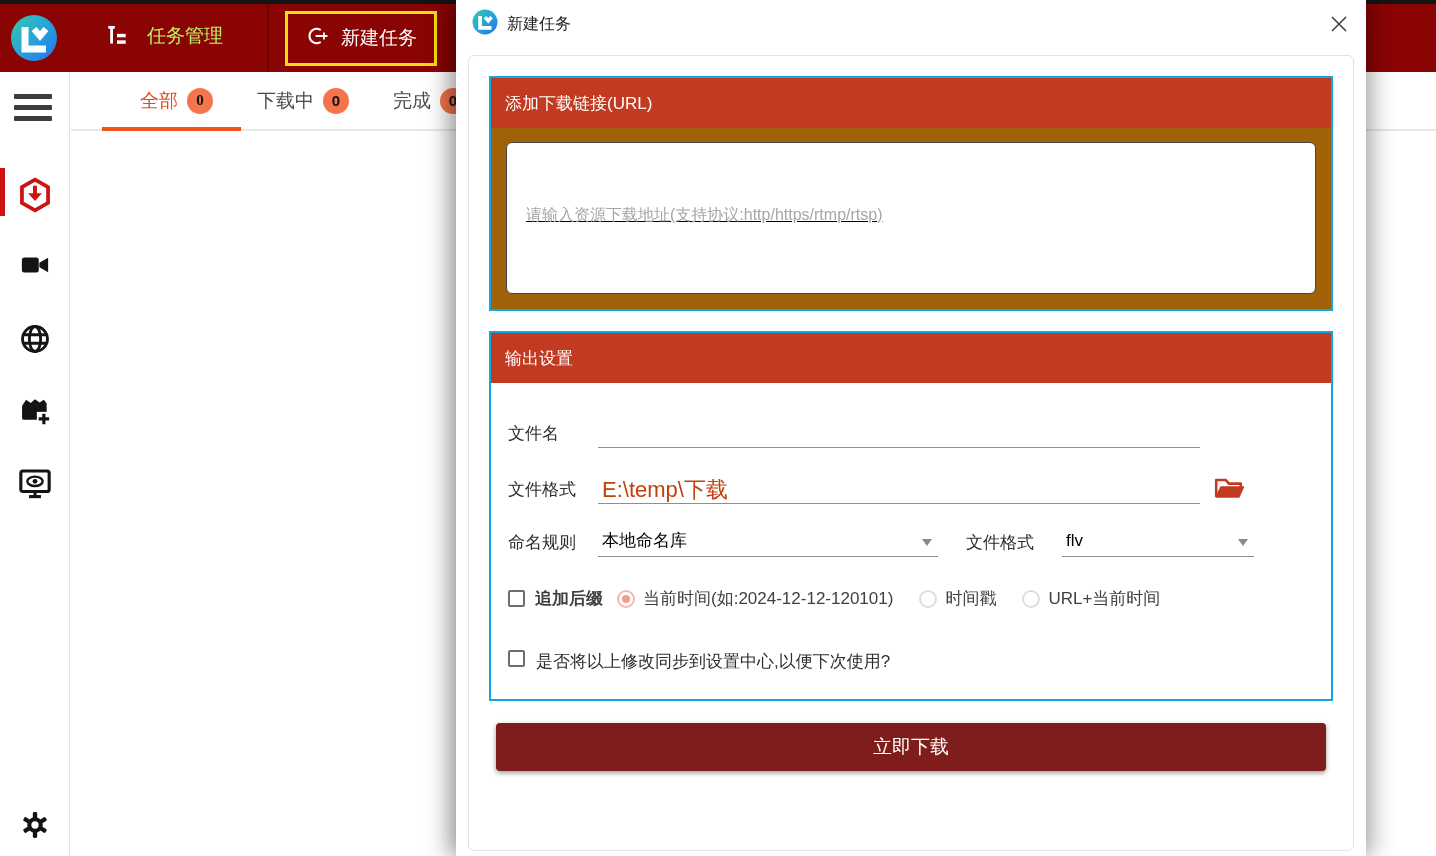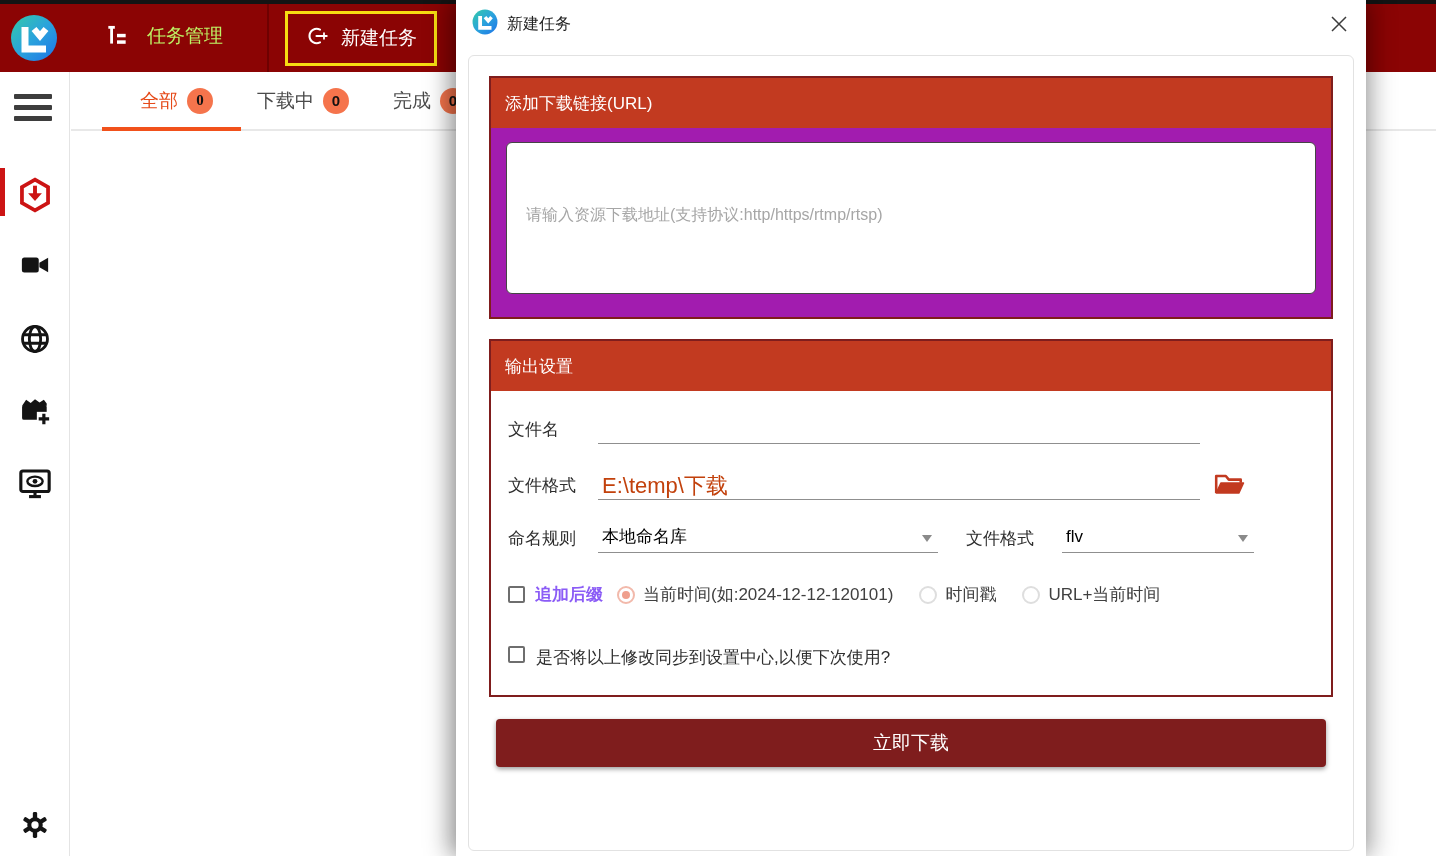--- a/index.html
+++ b/index.html
@@ -29,42 +29,42 @@
   .tab.active::after { content:""; position:absolute; left:-38px; right:-28px; bottom:-2px; height:4px; background:#F1511B; }
   .badge { width:26px; height:26px; border-radius:50%; background:#F5744C; color:#111; display:flex; align-items:center; justify-content:center; font-size:15px; font-weight:bold; }
 
   
   .modal { position:absolute; left:456px; top:0; width:910px; height:856px; background:#fff; z-index:5; box-shadow:-8px 0 22px rgba(0,0,0,.35), 8px 0 22px rgba(0,0,0,.25); }
   .modal-titlebar { height:48px; display:flex; align-items:center; padding:0 16px; }
   .modal-title { font-size:16px; color:#1f1f1f; margin-left:9px; }
   .modal-close { margin-left:auto; width:22px; height:22px; cursor:pointer; display:flex; align-items:center; justify-content:center; }
   .modal-panel { position:absolute; left:12px; right:12px; top:55px; bottom:5px; border:1px solid #e2e2e2; border-radius:6px; background:#fff; overflow:hidden; }
 
-  .section { margin:20px 20px 0; border:2px solid #7f1d1d; }
+  .section { margin:20px 20px 0; border:2px solid #0ea5e9; }
   .section-header { height:50px; background:#C23A20; color:#fff; font-size:17px; display:flex; align-items:center; padding:0 14px; }
-  .url-body { padding:14px 15px 23px; background:#a21caf; }
+  .url-body { padding:14px 15px 15px; background:#a16207;text-decoration:underline; }
   .url-input { display:block; width:100%; height:152px; border:1px solid #454545; border-radius:6px; resize:none; font-size:16px; padding:62px 18px 0 19px; color:#333; outline:none; font-family:inherit; background:#fff; }
   .url-input::placeholder { color:#a6a6a6; }
 
   .output-body { padding:2px 17px 26px; background:#fff; }
   .frow { display:flex; align-items:flex-end; }
   .flabel { width:90px; flex:none; font-size:17px; color:#2e2e2e; padding-bottom:3px; }
   .input-line { border:none; border-bottom:1px solid #8f8f8f; width:602px; height:27px; font-size:22px; padding:0 4px; outline:none; background:transparent; color:#c2410c; font-family:inherit; }
-  .r-filename { margin-top:24px; } .r-savepath { margin-top:26px; } .r-naming { margin-top:26px; }
+  .r-filename { margin-top:36px; } .r-savepath { margin-top:26px; } .r-naming { margin-top:26px; }
   .folder-btn { margin-left:13px; background:none; border:none; cursor:pointer; padding:0; height:30px; }
 
   .select { border-bottom:1px solid #8f8f8f; display:flex; align-items:center; font-size:17px; color:#000000; padding:0 4px 5px; position:relative; cursor:pointer; height:27px; }
   .nr-select { width:340px; } .fmt-select { width:192px; }
   .fmt-label { margin-left:28px; width:96px; }
   .caret { width:0; height:0; border-left:5.5px solid transparent; border-right:5.5px solid transparent; border-top:7px solid #8a8a8a; position:absolute; right:6px; bottom:10px; }
 
   .r-suffix { margin-top:30px; display:flex; align-items:center; }
   .r-sync { margin-top:40px; display:flex; align-items:flex-start; }
   .checkbox { width:17px; height:17px; border:2px solid #6e6e6e; border-radius:2px; background:#fff; flex:none; cursor:pointer; }
-  .suffix-label { font-weight:bold; font-size:17px; color:#8b5cf6; margin-left:10px; }
+  .suffix-label { font-weight:bold; font-size:17px; color:#404040; margin-left:10px; }
   .sync-label { font-size:17px; color:#2e2e2e; margin-left:11px; }
   .radio-group { display:flex; align-items:center; margin-left:14px; gap:26px; color:#404040; font-size:17px; }
   .radio-item { display:flex; align-items:center; cursor:pointer; }
   .radio { width:18px; height:18px; border-radius:50%; border:2px solid #dedede; background:#fff; margin-right:8px; position:relative; flex:none; }
   .radio.sel { border-color:#f2b9ab; }
   .radio.sel::after { content:""; position:absolute; left:3px; top:3px; width:8px; height:8px; border-radius:50%; background:#ef9f8d; }
 
   .download-btn { display:block; margin:22px 27px 0; width:calc(100% - 54px); height:48px; background:#7f1d1d; color:#fff; font-size:19px; border:none; border-radius:4px; box-shadow:0 2px 5px rgba(0,0,0,.4); cursor:pointer; font-family:inherit; }
 </style>
 </head>

